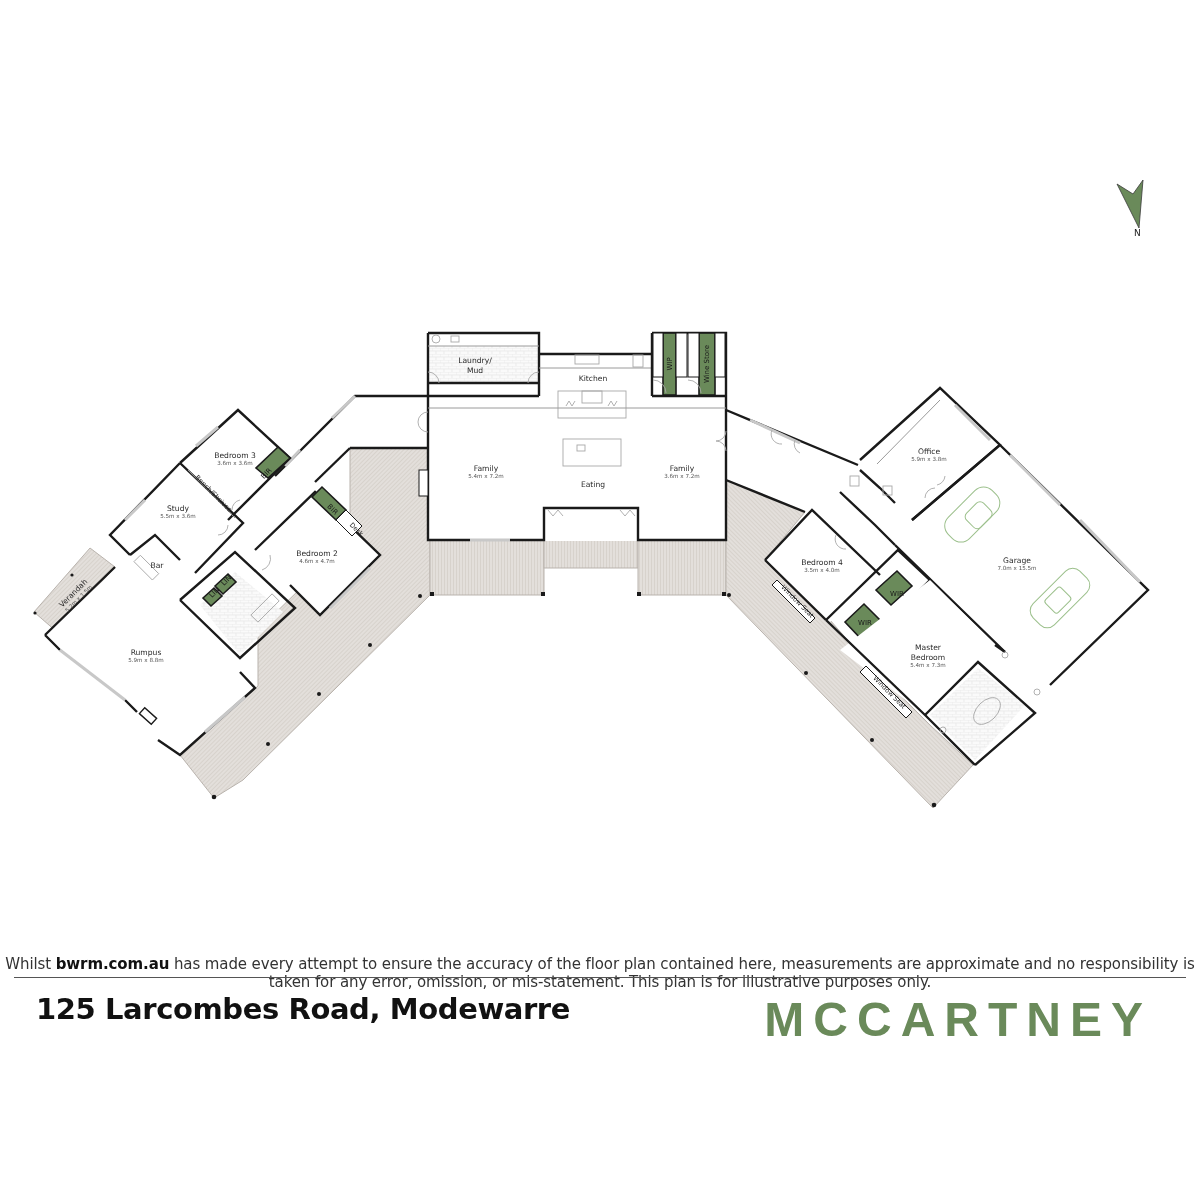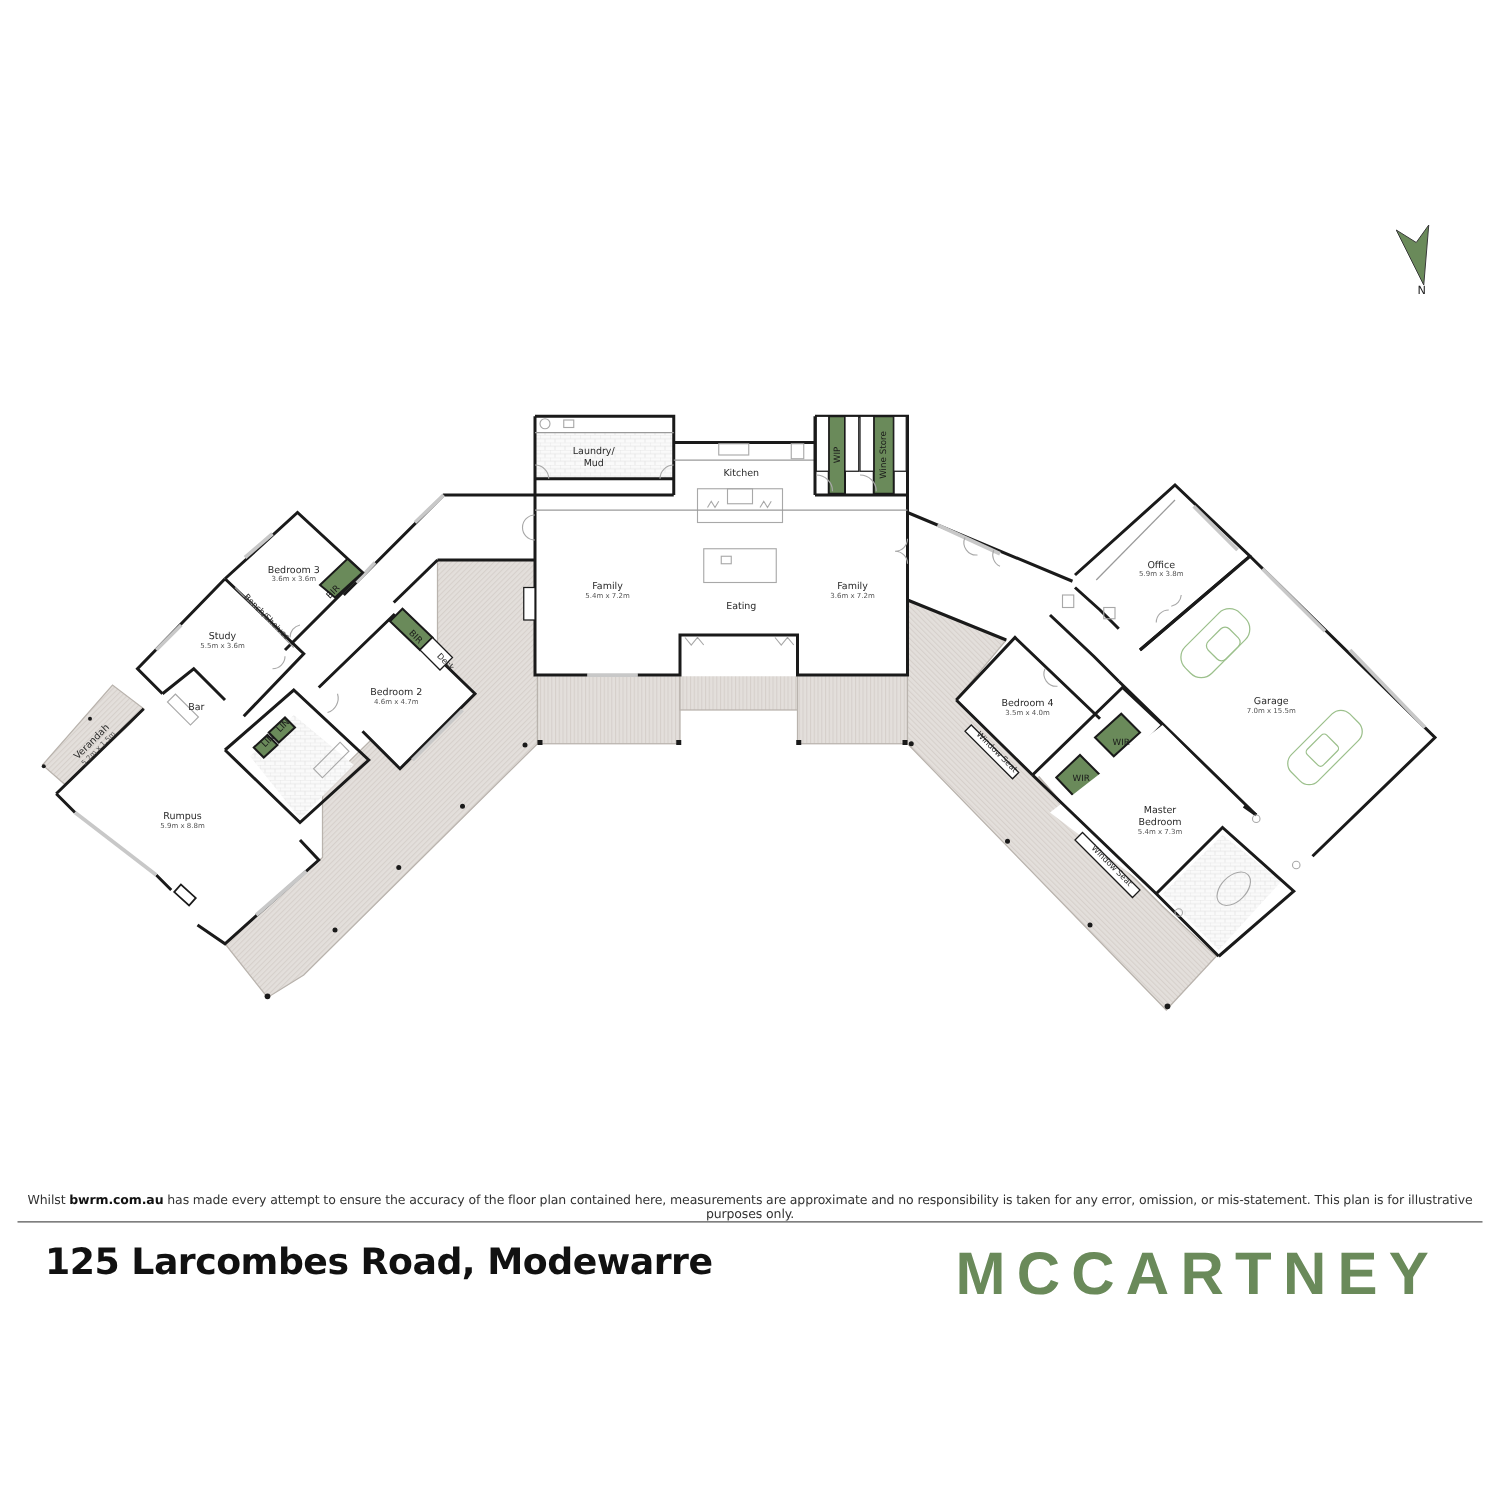--- a/index.html
+++ b/index.html
@@ -12,21 +12,21 @@
   .room { fill:#ffffff; }
   .green { fill:#6a8a5a; stroke:#1a1a1a; stroke-width:1.6; }
   .door { fill:none; stroke:#a8a8a8; stroke-width:0.9; }
   .tile { fill:url(#tilegrid); }
   .car { fill:none; stroke:#9cc08c; stroke-width:1; }
   .post { fill:#1a1a1a; }
   .rname { font-family:"DejaVu Sans", sans-serif; font-size:7.6px; fill:#2a2a2a; text-anchor:middle; }
   .rdim { font-family:"DejaVu Sans", sans-serif; font-size:5.6px; fill:#555555; text-anchor:middle; }
   .glabel { font-family:"DejaVu Sans", sans-serif; font-size:7px; fill:#1a1a1a; text-anchor:middle; }
   .wlabel { font-family:"DejaVu Sans", sans-serif; font-size:6.6px; fill:#2a2a2a; text-anchor:middle; }
-  #disclaimer { position:absolute; left:0; top:955px; width:1200px; text-align:center; font-family:"DejaVu Sans", sans-serif; font-size:10px; color:#333; letter-spacing:-0.1px; }
+  #disclaimer { position:absolute; left:0; top:955px; width:1200px; text-align:center; font-family:"DejaVu Sans", sans-serif; font-size:15px; color:#333; letter-spacing:-0.1px; }
   #disclaimer b { color:#111; }
   #rule { position:absolute; left:14px; top:977px; width:1172px; height:1px; background:#555; }
   #address { position:absolute; left:36px; top:992px; font-family:"DejaVu Sans", sans-serif; font-weight:bold; font-size:29px; color:#111; letter-spacing:-0.4px; }
   #brand { position:absolute; right:48px; top:992px; font-family:"Liberation Sans", sans-serif; font-weight:bold; font-size:48px; letter-spacing:9px; color:#6a8a5a; }
   #north-label { position:absolute; left:1134px; top:228px; font-family:"DejaVu Sans", sans-serif; font-size:9px; color:#222; }
 </style>
 </head>
 <body>
 
 <svg id="plan" viewBox="0 0 1200 1200" xmlns="http://www.w3.org/2000/svg">

